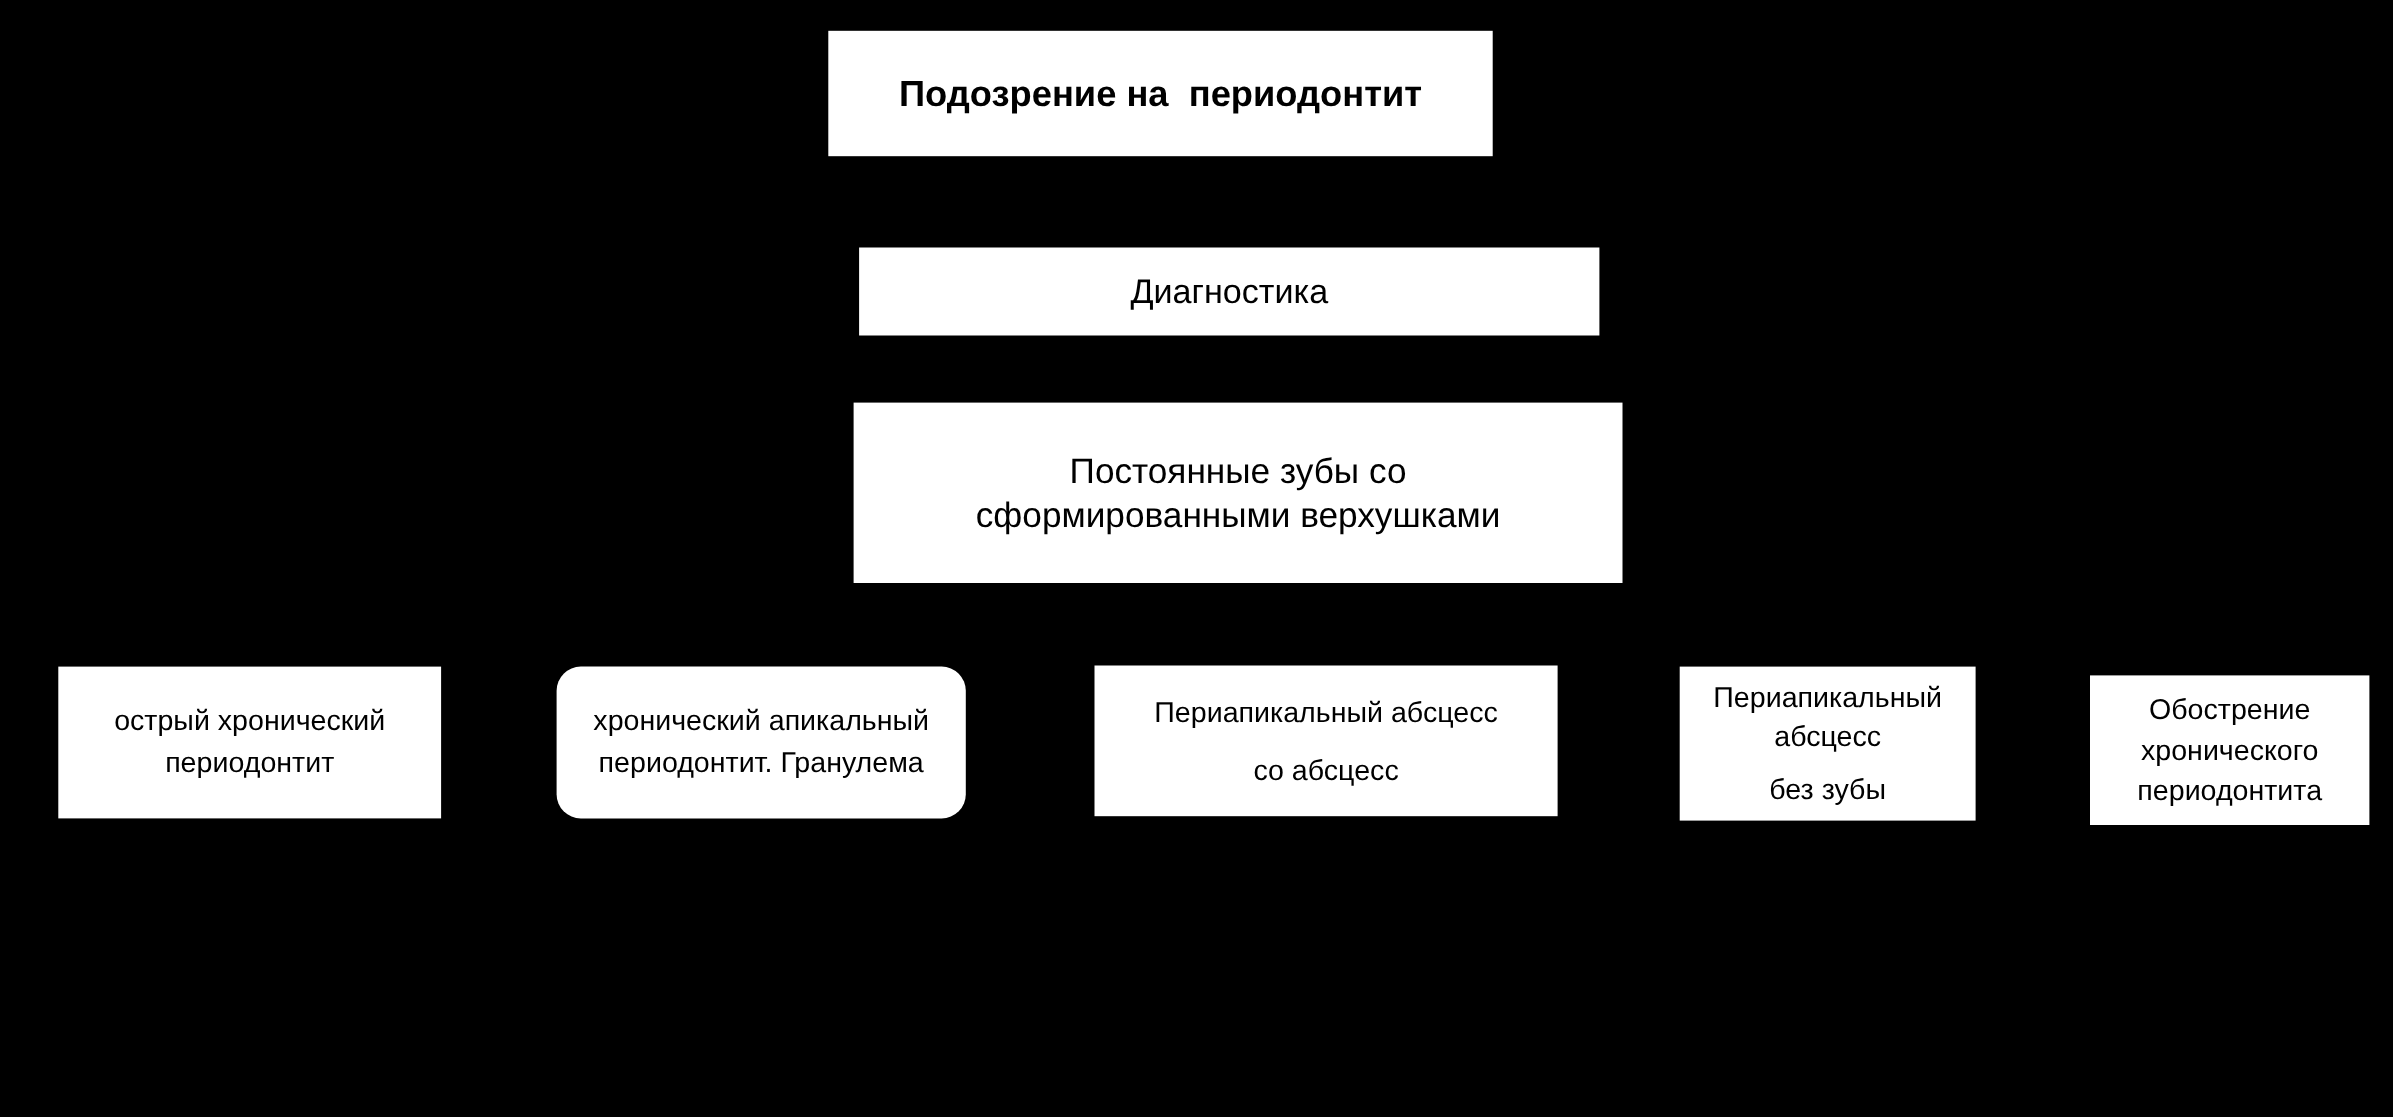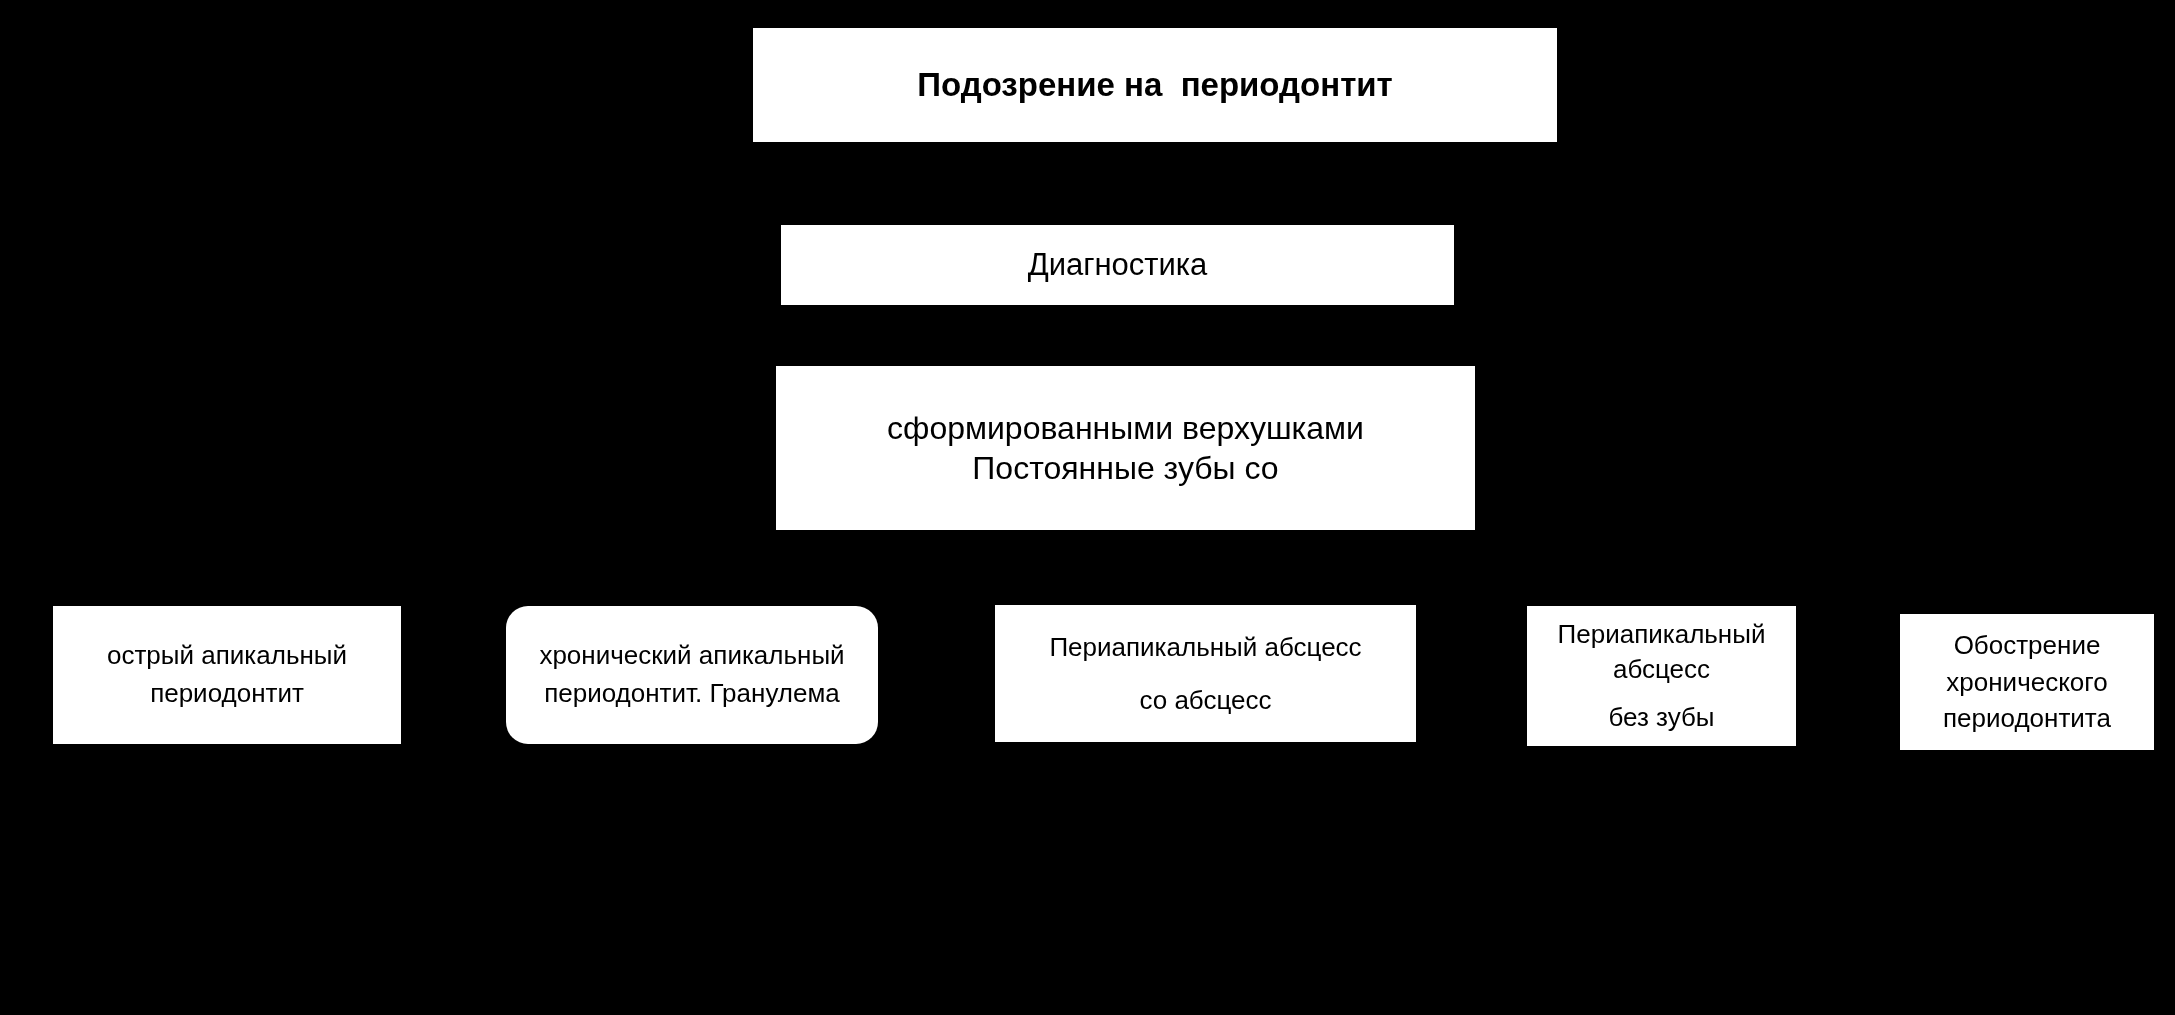--- a/index.html
+++ b/index.html
@@ -17,21 +17,21 @@
     display: flex;
     flex-direction: column;
     justify-content: center;
     align-items: center;
     text-align: center;
     box-sizing: border-box;
     padding: 6px 10px;
   }
   .line, .para { white-space: pre-wrap; width: 100%; }
 
-  #node-suspicion   { left: 753px;  top: 28px;  width: 804px; height: 114px; font-size: 33px; font-weight: 700; }
+  #node-suspicion   { left: 753px;  top: 28px;  width: 604px; height: 114px; font-size: 33px; font-weight: 700; }
   #node-diagnostics { left: 781px;  top: 225px; width: 673px; height: 80px;  font-size: 31px; align-items: flex-end; }
   #node-permanent   { left: 776px;  top: 366px; width: 699px; height: 164px; font-size: 32px; line-height: 1.25; }
   #node-acute       { left: 53px;   top: 606px; width: 348px; height: 138px; font-size: 26px; line-height: 1.45; }
   #node-chronic     { left: 506px;  top: 606px; width: 372px; height: 138px; font-size: 26px; line-height: 1.45; border-radius: 22px; }
   #node-fistula     { left: 995px;  top: 605px; width: 421px; height: 137px; font-size: 26px; line-height: 1.4; }
   #node-fistula .para + .para { margin-top: 16px; }
   #node-nofistula   { left: 1527px; top: 606px; width: 269px; height: 140px; font-size: 26px; line-height: 1.35; }
   #node-nofistula .para + .para { margin-top: 12px; }
   #node-exacerb     { left: 1900px; top: 614px; width: 254px; height: 136px; font-size: 26px; line-height: 1.4; }
 </style>
@@ -40,26 +40,26 @@
 
 <div class="node" id="node-suspicion">
   <div class="line">Подозрение на  периодонтит</div>
 </div>
 
 <div class="node" id="node-diagnostics">
   <div class="line">Диагностика</div>
 </div>
 
 <div class="node" id="node-permanent">
+  <div class="line">Постоянные зубы со</div>
   <div class="line">сформированными верхушками</div>
-  <div class="line">Постоянные зубы со</div>
 </div>
 
 <div class="node" id="node-acute">
-  <div class="line">острый апикальный</div>
+  <div class="line">острый хронический</div>
   <div class="line">периодонтит</div>
 </div>
 
 <div class="node" id="node-chronic">
   <div class="line">хронический апикальный</div>
   <div class="line">периодонтит. Гранулема</div>
 </div>
 
 <div class="node" id="node-fistula">
   <div class="para">Периапикальный абсцесс</div>

